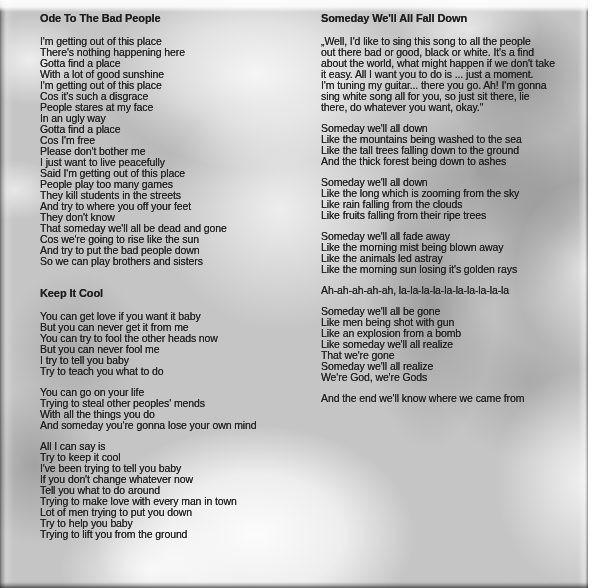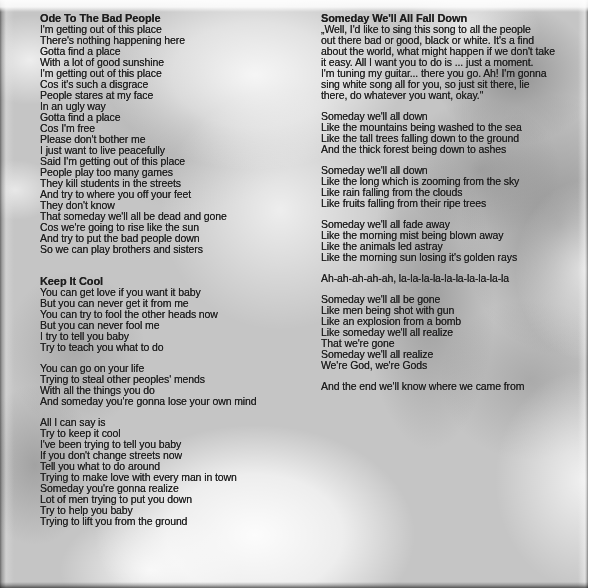--- a/index.html
+++ b/index.html
@@ -55,21 +55,21 @@
   }
   .col-left  { left: 40px;  width: 268px; }
   .col-right { left: 321px; width: 268px; }
   .song + .song { margin-top: 21px; }
   .song-title {
     font-weight: bold;
     font-size: 11px;
     white-space: nowrap;
   }
   .stanza { margin-top: 10px; }
-  .song-title + .stanza { margin-top: 0; }
+  .song-title + .stanza { margin-top: 12px; }
   .lyric-line { white-space: nowrap; }
 </style>
 </head>
 <body>
 
 <div class="scan" style="--paper: #c5c5c5; --ink: #1e1e1e;">
   <div class="col col-left">
     <div class="song">
         <div class="song-title">Ode To The Bad People</div>
         <div class="stanza">
@@ -109,24 +109,23 @@
         <div class="stanza">
           <div class="lyric-line">You can go on your life</div>
           <div class="lyric-line">Trying to steal other peoples' mends</div>
           <div class="lyric-line">With all the things you do</div>
           <div class="lyric-line">And someday you're gonna lose your own mind</div>
         </div>
         <div class="stanza">
           <div class="lyric-line">All I can say is</div>
           <div class="lyric-line">Try to keep it cool</div>
           <div class="lyric-line">I've been trying to tell you baby</div>
-          <div class="lyric-line">If you don't change streets now</div>
+          <div class="lyric-line">If you don't change whatever now</div>
           <div class="lyric-line">Tell you what to do around</div>
           <div class="lyric-line">Trying to make love with every man in town</div>
-          <div class="lyric-line">Someday you're gonna realize</div>
           <div class="lyric-line">Lot of men trying to put you down</div>
           <div class="lyric-line">Try to help you baby</div>
           <div class="lyric-line">Trying to lift you from the ground</div>
         </div>
       </div>
   </div>
   <div class="col col-right">
     <div class="song">
         <div class="song-title">Someday We'll All Fall Down</div>
         <div class="stanza">

